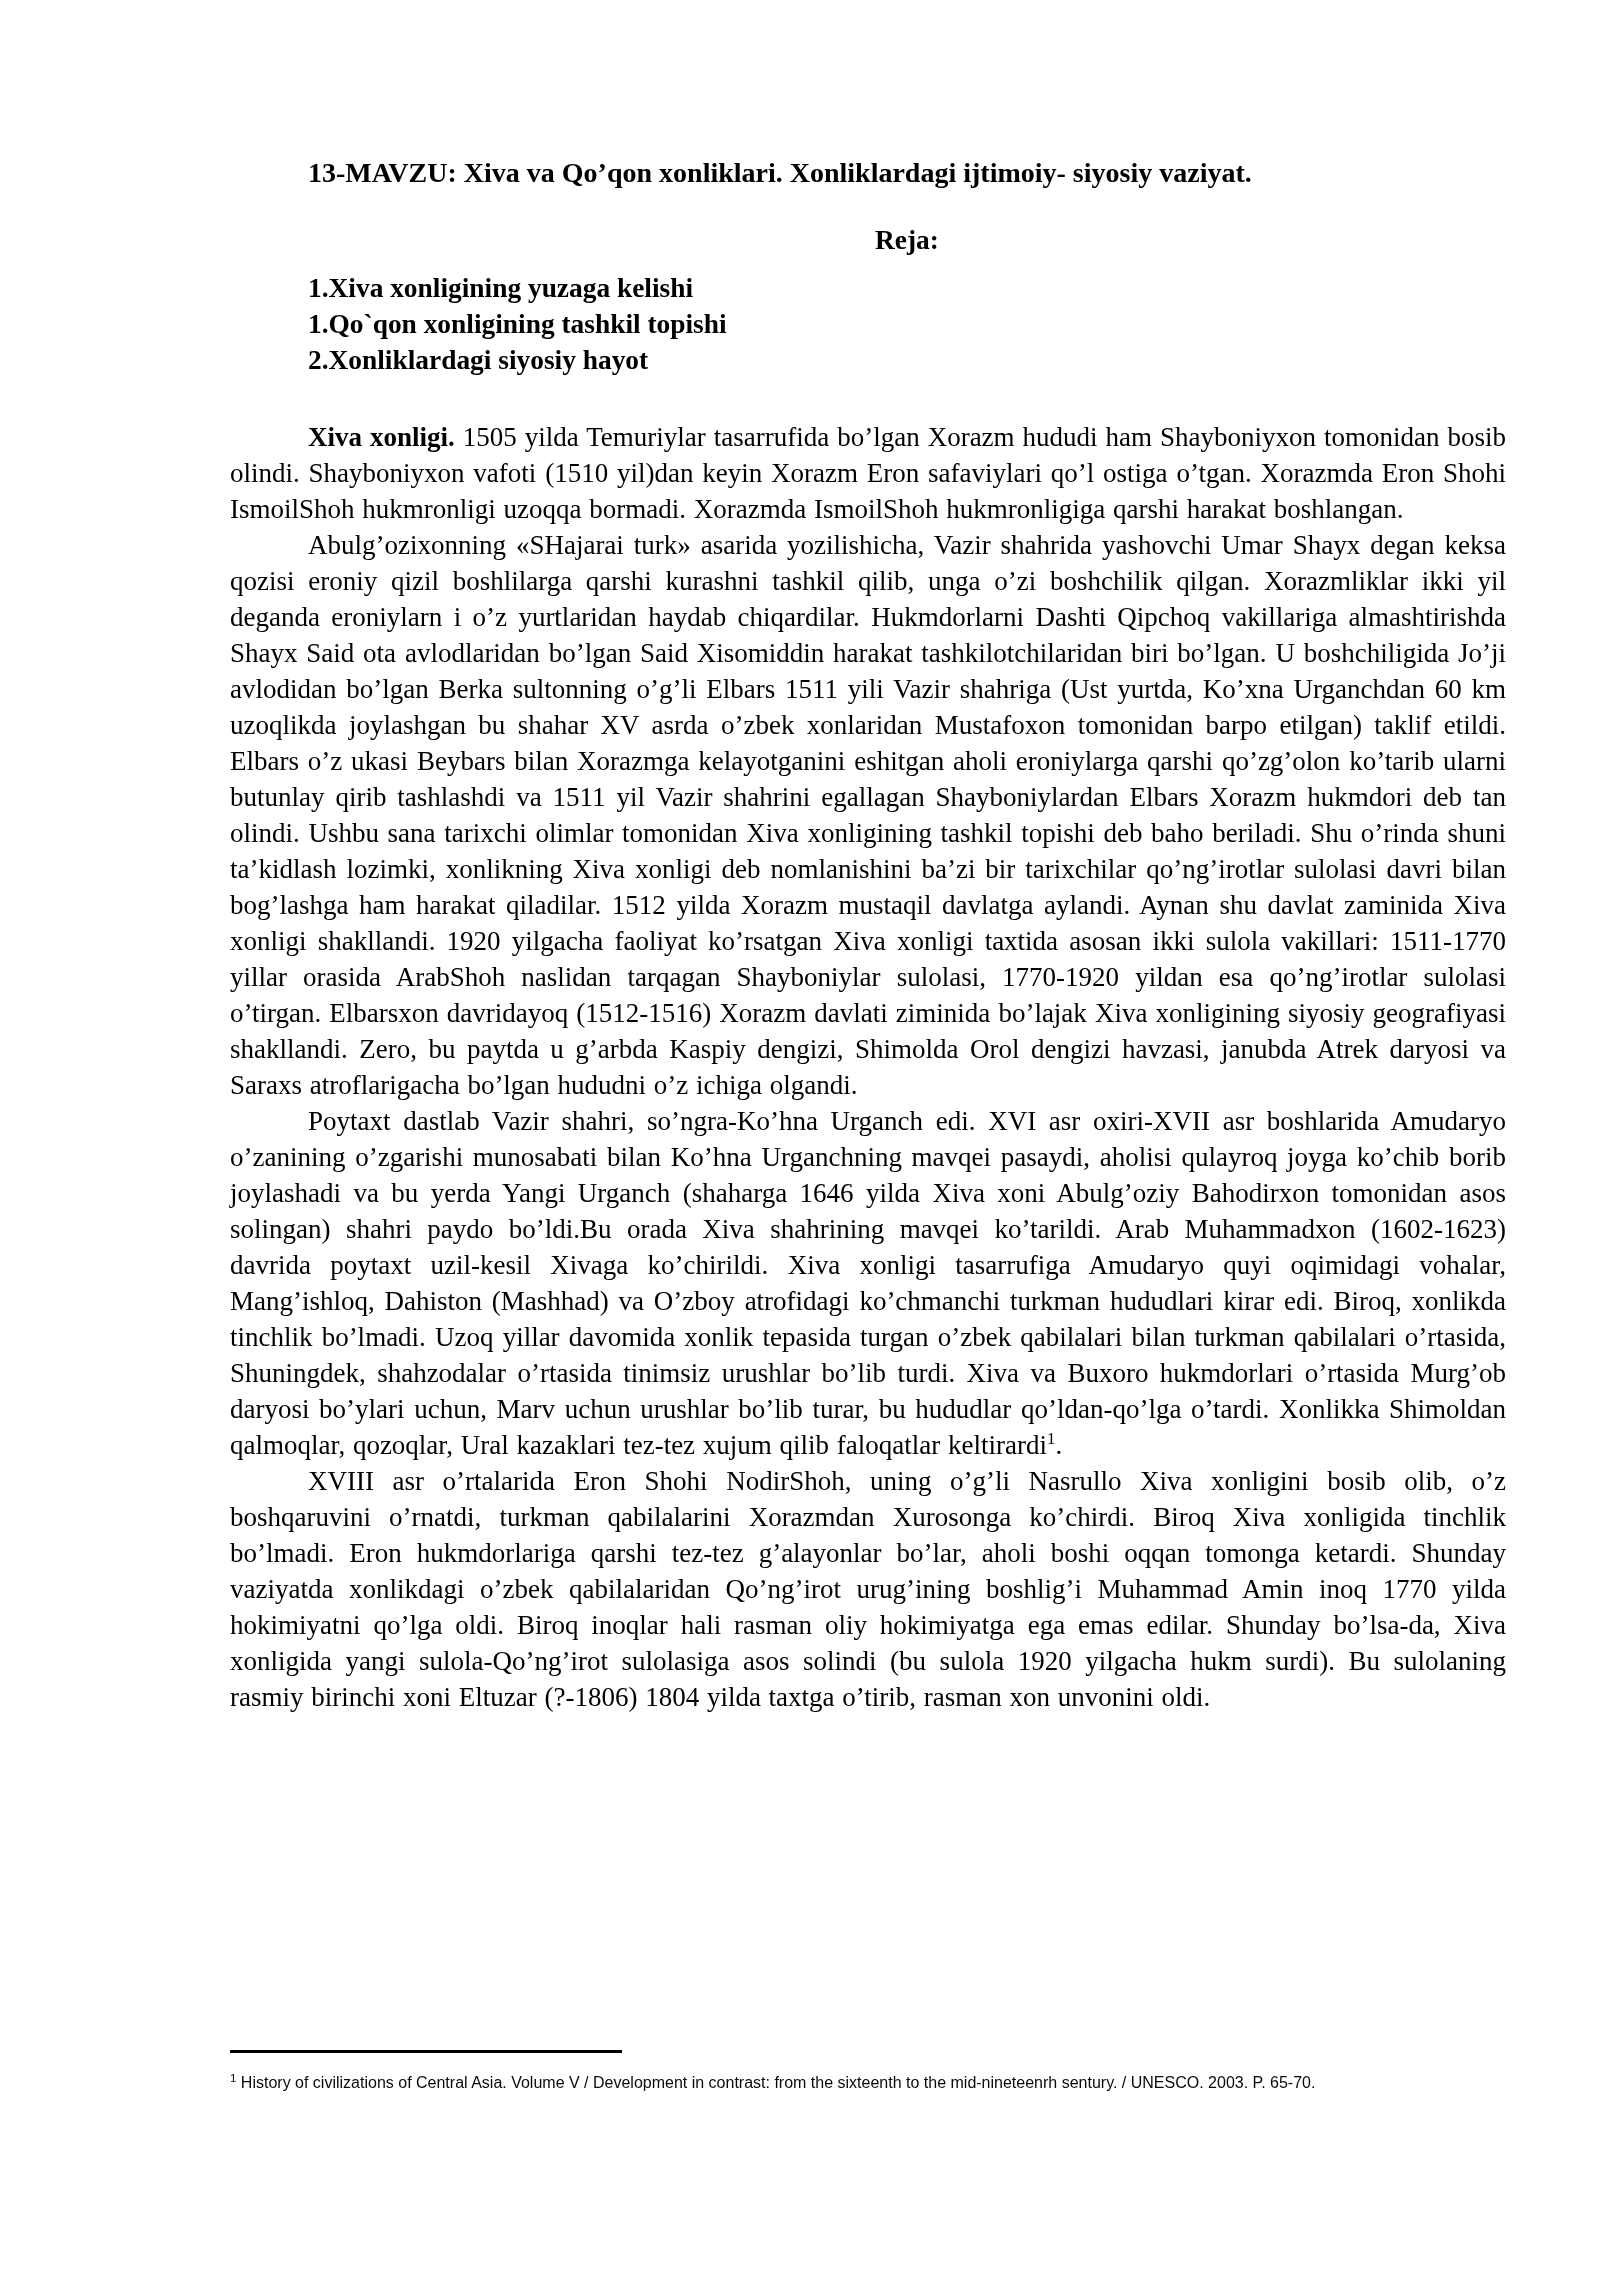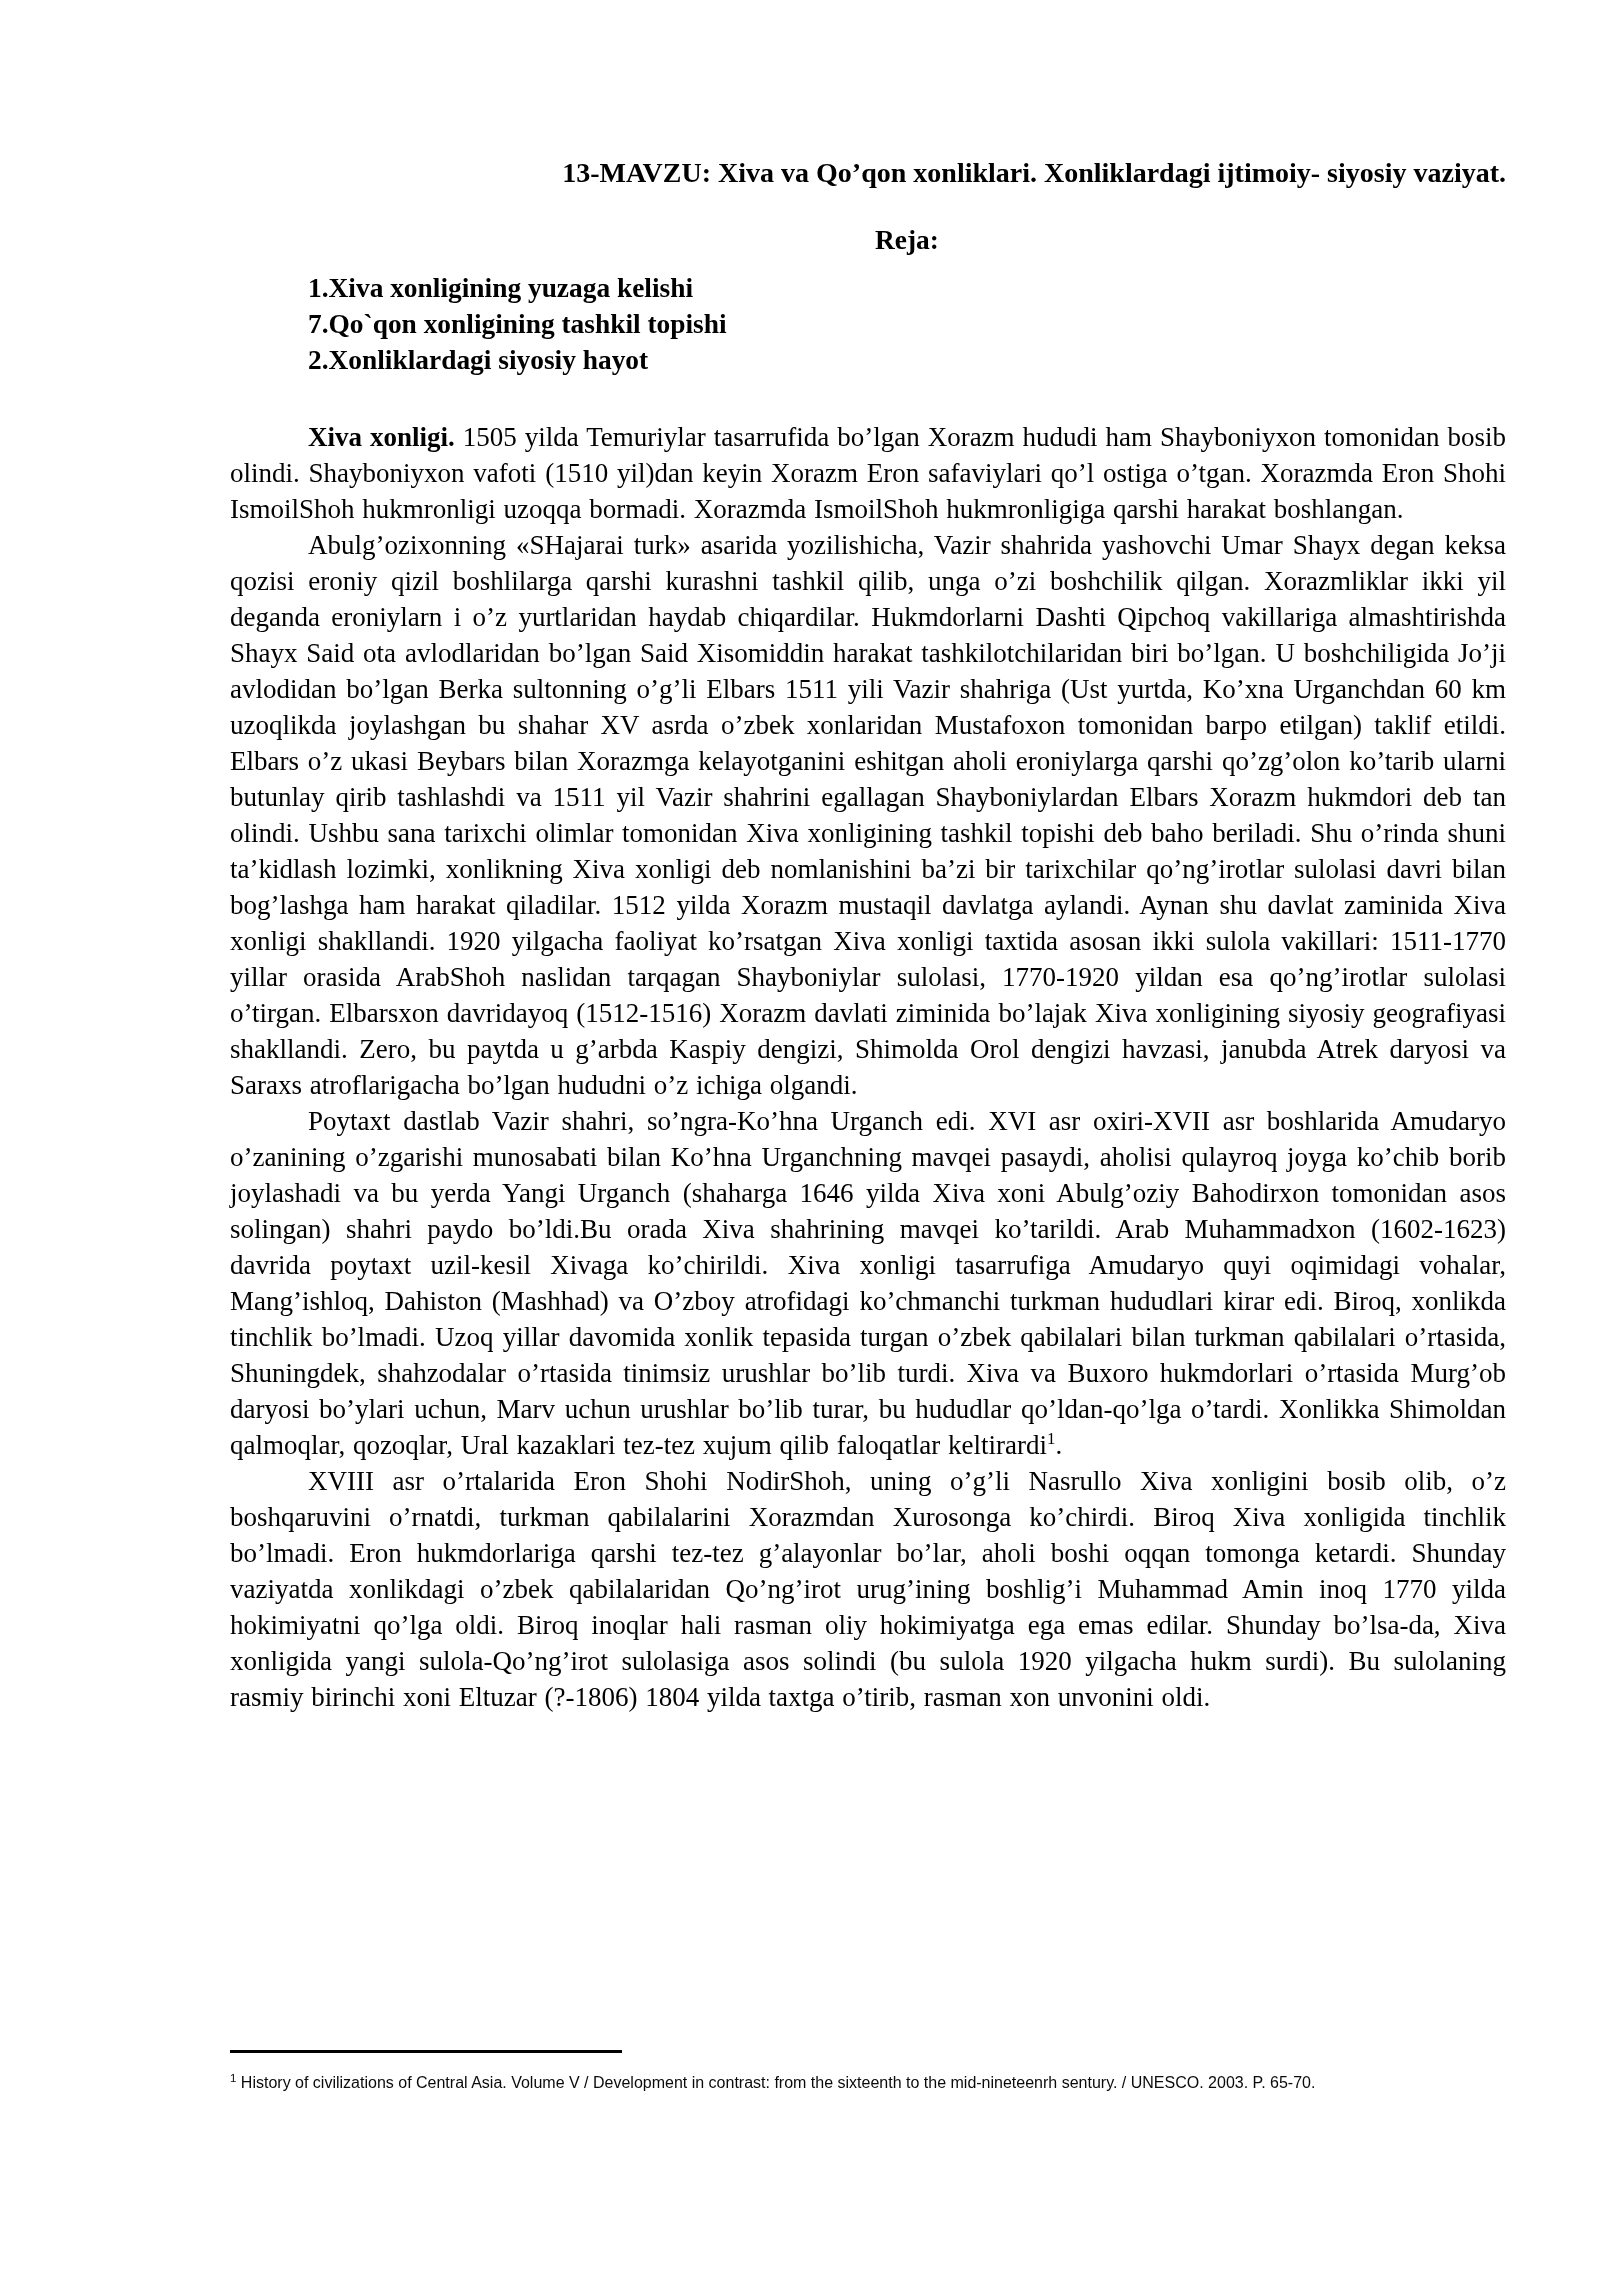--- a/index.html
+++ b/index.html
@@ -19,21 +19,21 @@
   .content {
     position: absolute;
     left: 230px;
     top: 155px;
     width: 1276px;
   }
   .doc-title {
     font-size: 28px;
     font-weight: bold;
     line-height: 36px;
-    text-align: right;
+    text-align: left;
     margin: 0 0 31px 78px;
   }
   .plan-heading {
     font-size: 27.4px;
     font-weight: bold;
     line-height: 36px;
     text-align: center;
     margin: 0 0 11.8px 78px;
   }
   .plan-list {
@@ -89,21 +89,21 @@
 
 <div class="page">
   <div class="content">
 
     <div class="doc-title">13-MAVZU: Xiva va Qo’qon xonliklari. Xonliklardagi ijtimoiy- siyosiy vaziyat.</div>
 
     <div class="plan-heading">Reja:</div>
 
     <div class="plan-list">
       <div class="plan-item">1.Xiva xonligining yuzaga kelishi</div>
-      <div class="plan-item">7.Qo`qon xonligining tashkil topishi</div>
+      <div class="plan-item">1.Qo`qon xonligining tashkil topishi</div>
       <div class="plan-item">2.Xonliklardagi siyosiy hayot</div>
     </div>
 
     <p class="para"><span class="para-lead">Xiva xonligi.</span><span> 1505 yilda Temuriylar tasarrufida bo’lgan Xorazm hududi ham Shayboniyxon tomonidan bosib olindi. Shayboniyxon vafoti (1510 yil)dan keyin Xorazm Eron safaviylari qo’l ostiga o’tgan. Xorazmda Eron Shohi IsmoilShoh hukmronligi uzoqqa bormadi. Xorazmda IsmoilShoh hukmronligiga qarshi harakat boshlangan.</span></p>
 
     <p class="para"><span>Abulg’ozixonning «SHajarai turk» asarida yozilishicha, Vazir shahrida yashovchi Umar Shayx degan keksa qozisi eroniy qizil boshlilarga qarshi kurashni tashkil qilib, unga o’zi boshchilik qilgan. Xorazmliklar ikki yil deganda eroniylarn i o’z yurtlaridan haydab chiqardilar. Hukmdorlarni Dashti Qipchoq vakillariga almashtirishda Shayx Said ota avlodlaridan bo’lgan Said Xisomiddin harakat tashkilotchilaridan biri bo’lgan. U boshchiligida Jo’ji avlodidan bo’lgan Berka sultonning o’g’li Elbars 1511 yili Vazir shahriga (Ust yurtda, Ko’xna Urganchdan 60 km uzoqlikda joylashgan bu shahar XV asrda o’zbek xonlaridan Mustafoxon tomonidan barpo etilgan) taklif etildi. Elbars o’z ukasi Beybars bilan Xorazmga kelayotganini eshitgan aholi eroniylarga qarshi qo’zg’olon ko’tarib ularni butunlay qirib tashlashdi va 1511 yil Vazir shahrini egallagan Shayboniylardan Elbars Xorazm hukmdori deb tan olindi. Ushbu sana tarixchi olimlar tomonidan Xiva xonligining tashkil topishi deb baho beriladi. Shu o’rinda shuni ta’kidlash lozimki, xonlikning Xiva xonligi deb nomlanishini ba’zi bir tarixchilar qo’ng’irotlar sulolasi davri bilan bog’lashga ham harakat qiladilar. 1512 yilda Xorazm mustaqil davlatga aylandi. Aynan shu davlat zaminida Xiva xonligi shakllandi. 1920 yilgacha faoliyat ko’rsatgan Xiva xonligi taxtida asosan ikki sulola vakillari: 1511-1770 yillar orasida ArabShoh naslidan tarqagan Shayboniylar sulolasi, 1770-1920 yildan esa qo’ng’irotlar sulolasi o’tirgan. Elbarsxon davridayoq (1512-1516) Xorazm davlati ziminida bo’lajak Xiva xonligining siyosiy geografiyasi shakllandi. Zero, bu paytda u g’arbda Kaspiy dengizi, Shimolda Orol dengizi havzasi, janubda Atrek daryosi va Saraxs atroflarigacha bo’lgan hududni o’z ichiga olgandi.</span></p>
 
     <p class="para"><span>Poytaxt dastlab Vazir shahri, so’ngra-Ko’hna Urganch edi. XVI asr oxiri-XVII asr boshlarida Amudaryo o’zanining o’zgarishi munosabati bilan Ko’hna Urganchning mavqei pasaydi, aholisi qulayroq joyga ko’chib borib joylashadi va bu yerda Yangi Urganch (shaharga 1646 yilda Xiva xoni Abulg’oziy Bahodirxon tomonidan asos solingan) shahri paydo bo’ldi.Bu orada Xiva shahrining mavqei ko’tarildi. Arab Muhammadxon (1602-1623) davrida poytaxt uzil-kesil Xivaga ko’chirildi. Xiva xonligi tasarrufiga Amudaryo quyi oqimidagi vohalar, Mang’ishloq, Dahiston (Mashhad) va O’zboy atrofidagi ko’chmanchi turkman hududlari kirar edi. Biroq, xonlikda tinchlik bo’lmadi. Uzoq yillar davomida xonlik tepasida turgan o’zbek qabilalari bilan turkman qabilalari o’rtasida, Shuningdek, shahzodalar o’rtasida tinimsiz urushlar bo’lib turdi. Xiva va Buxoro hukmdorlari o’rtasida Murg’ob daryosi bo’ylari uchun, Marv uchun urushlar bo’lib turar, bu hududlar qo’ldan-qo’lga o’tardi. Xonlikka Shimoldan qalmoqlar, qozoqlar, Ural kazaklari tez-tez xujum qilib faloqatlar keltirardi</span><sup class="fn-ref">1</sup><span>.</span></p>
 
     <p class="para"><span>XVIII asr o’rtalarida Eron Shohi NodirShoh, uning o’g’li Nasrullo Xiva xonligini bosib olib, o’z boshqaruvini o’rnatdi, turkman qabilalarini Xorazmdan Xurosonga ko’chirdi. Biroq Xiva xonligida tinchlik bo’lmadi. Eron hukmdorlariga qarshi tez-tez g’alayonlar bo’lar, aholi boshi oqqan tomonga ketardi. Shunday vaziyatda xonlikdagi o’zbek qabilalaridan Qo’ng’irot urug’ining boshlig’i Muhammad Amin inoq 1770 yilda hokimiyatni qo’lga oldi. Biroq inoqlar hali rasman oliy hokimiyatga ega emas edilar. Shunday bo’lsa-da, Xiva xonligida yangi sulola-Qo’ng’irot sulolasiga asos solindi (bu sulola 1920 yilgacha hukm surdi). Bu sulolaning rasmiy birinchi xoni Eltuzar (?-1806) 1804 yilda taxtga o’tirib, rasman xon unvonini oldi.</span></p>

